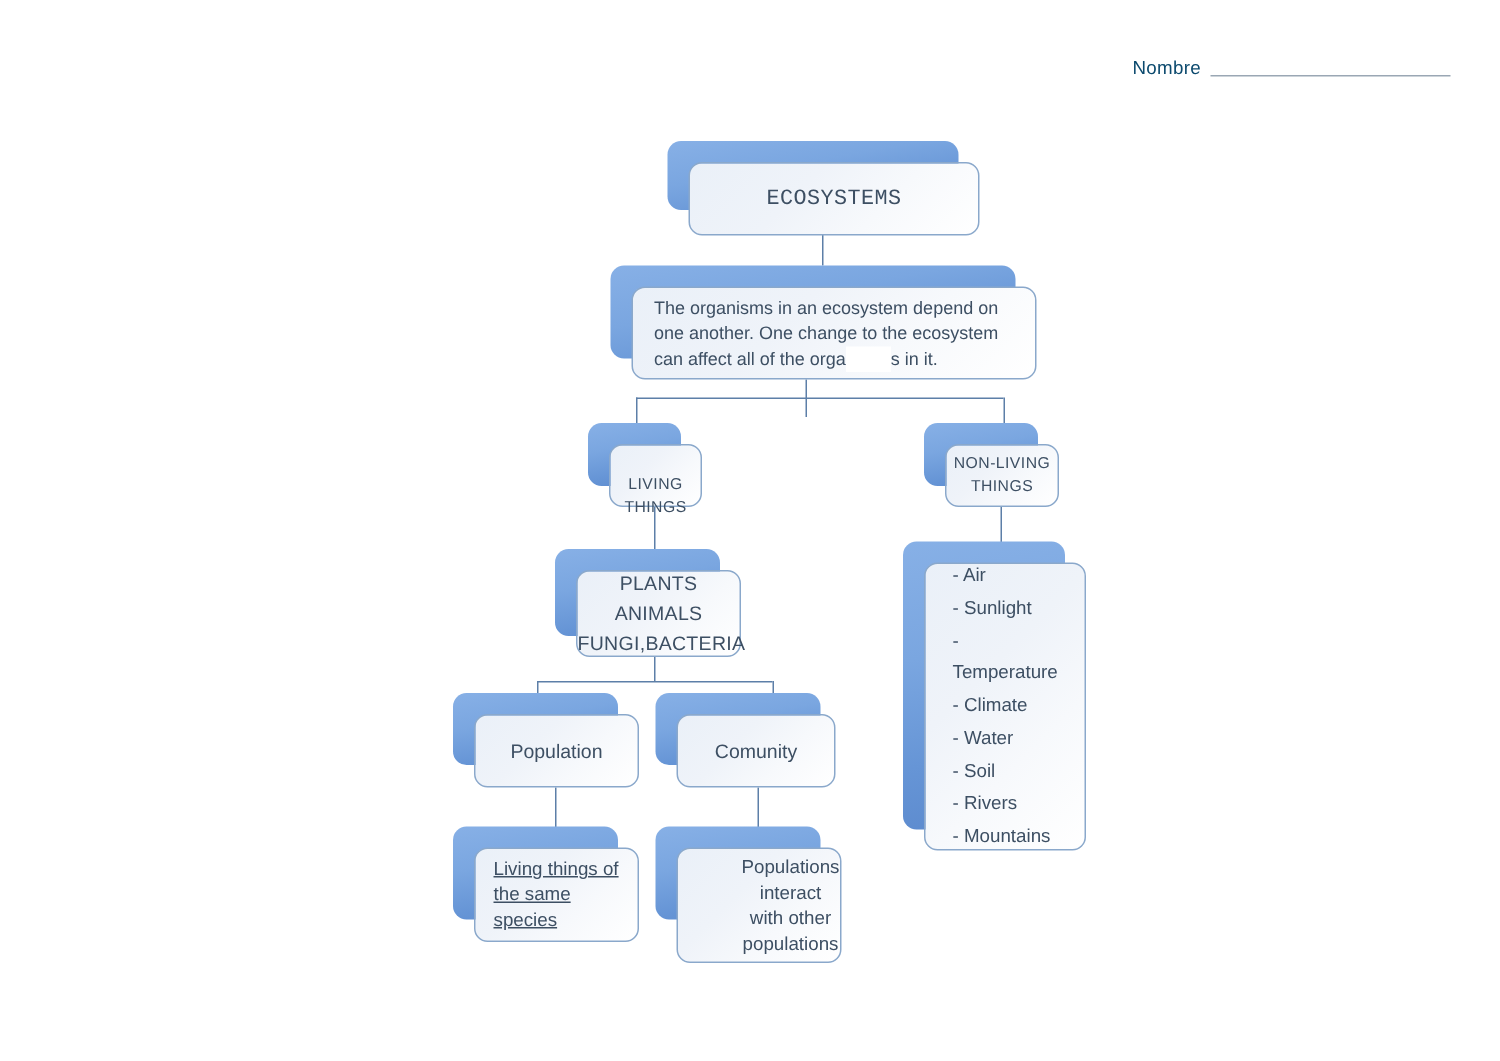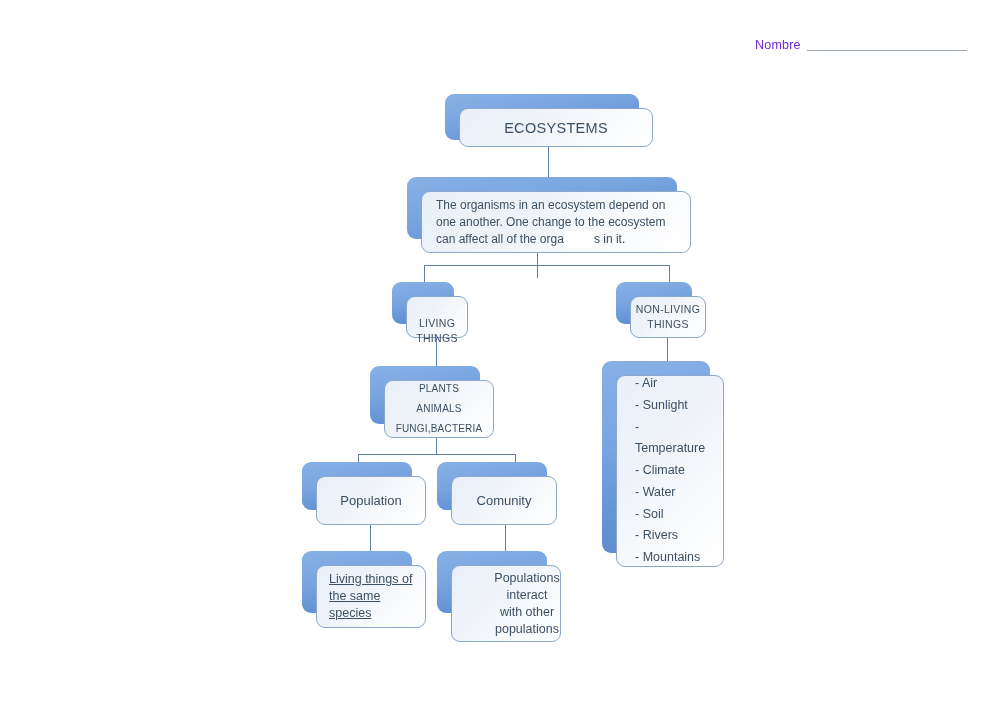--- a/index.html
+++ b/index.html
@@ -24,21 +24,21 @@
   #name-field {
     position: absolute;
     left: 755px;
     top: 39px;
     display: flex;
     align-items: flex-end;
     gap: 6px;
   }
   #name-field .name-label {
     font-size: 12.5px;
-    color: #6d28d9;
+    color: #0c4a6e;
     letter-spacing: 0.2px;
     line-height: 1;
     padding-bottom: 1px;
   }
   #name-field .name-rule {
     width: 160px;
     height: 0;
     border-bottom: 1.4px solid #9aa7b4;
     margin-bottom: 2px;
   }
@@ -75,21 +75,21 @@
   .node .card .txt {
     width: 100%;
     box-sizing: border-box;
     color: #3d4f63;
     text-align: center;
   }
 
   
   .t-title   { font-size: 14.5px; letter-spacing: 0.3px; }
   .t-caps    { font-size: 10.5px; letter-spacing: 0.3px; line-height: 15px; }
-  .t-caps2   { font-size: 10px; letter-spacing: 0.2px; line-height: 20px; }
+  .t-caps2   { font-size: 13px; letter-spacing: 0.2px; line-height: 20px; }
   .t-body    { font-size: 12px; line-height: 17px; text-align: left !important; padding: 0 14px; }
   .t-plain   { font-size: 13px; }
   .t-wrap    { font-size: 12.5px; line-height: 17px; margin-left: 42px; }
   .t-wrapL   { font-size: 12.5px; line-height: 17px; text-align: left !important; padding: 0 12px; text-decoration: underline; }
   .t-list    { font-size: 12.5px; line-height: 21.7px; text-align: left !important; padding: 0 18px; }
 
   .gap-mask {
     display: inline-block;
     width: 30px;
     background: #ffffff;
@@ -121,21 +121,21 @@
   <div class="conn h" style="left:358px; top:454px; width:157px;"></div>
   <div class="conn v" style="left:358px; top:454px; height:17px;"></div>
   <div class="conn v" style="left:515px; top:454px; height:17px;"></div>
 
   <div class="conn v" style="left:370px; top:525px; height:30px;"></div>
 
   <div class="conn v" style="left:505px; top:525px; height:30px;"></div>
 
   <div class="node" style="left:445px; top:94px;">
     <div class="shadow" style="width:194px; height:46px;"></div>
-    <div class="card" style="left:14px; top:14px; width:194px; height:39px;">
+    <div class="card" style="left:14px; top:14px; width:194px; height:49px;font-family:Liberation Mono, monospace;">
       <div class="txt t-title">ECOSYSTEMS</div>
     </div>
   </div>
 
   <div class="node" style="left:407px; top:177px;">
     <div class="shadow" style="width:270px; height:62px;"></div>
     <div class="card" style="left:14px; top:14px; width:270px; height:62px;">
         <div class="txt t-body"><span>The organisms in an ecosystem depend on one another. One change to the ecosystem can affect all of the orga</span><span class="gap-mask">nism</span><span>s in it.</span></div>
     </div>
   </div>

